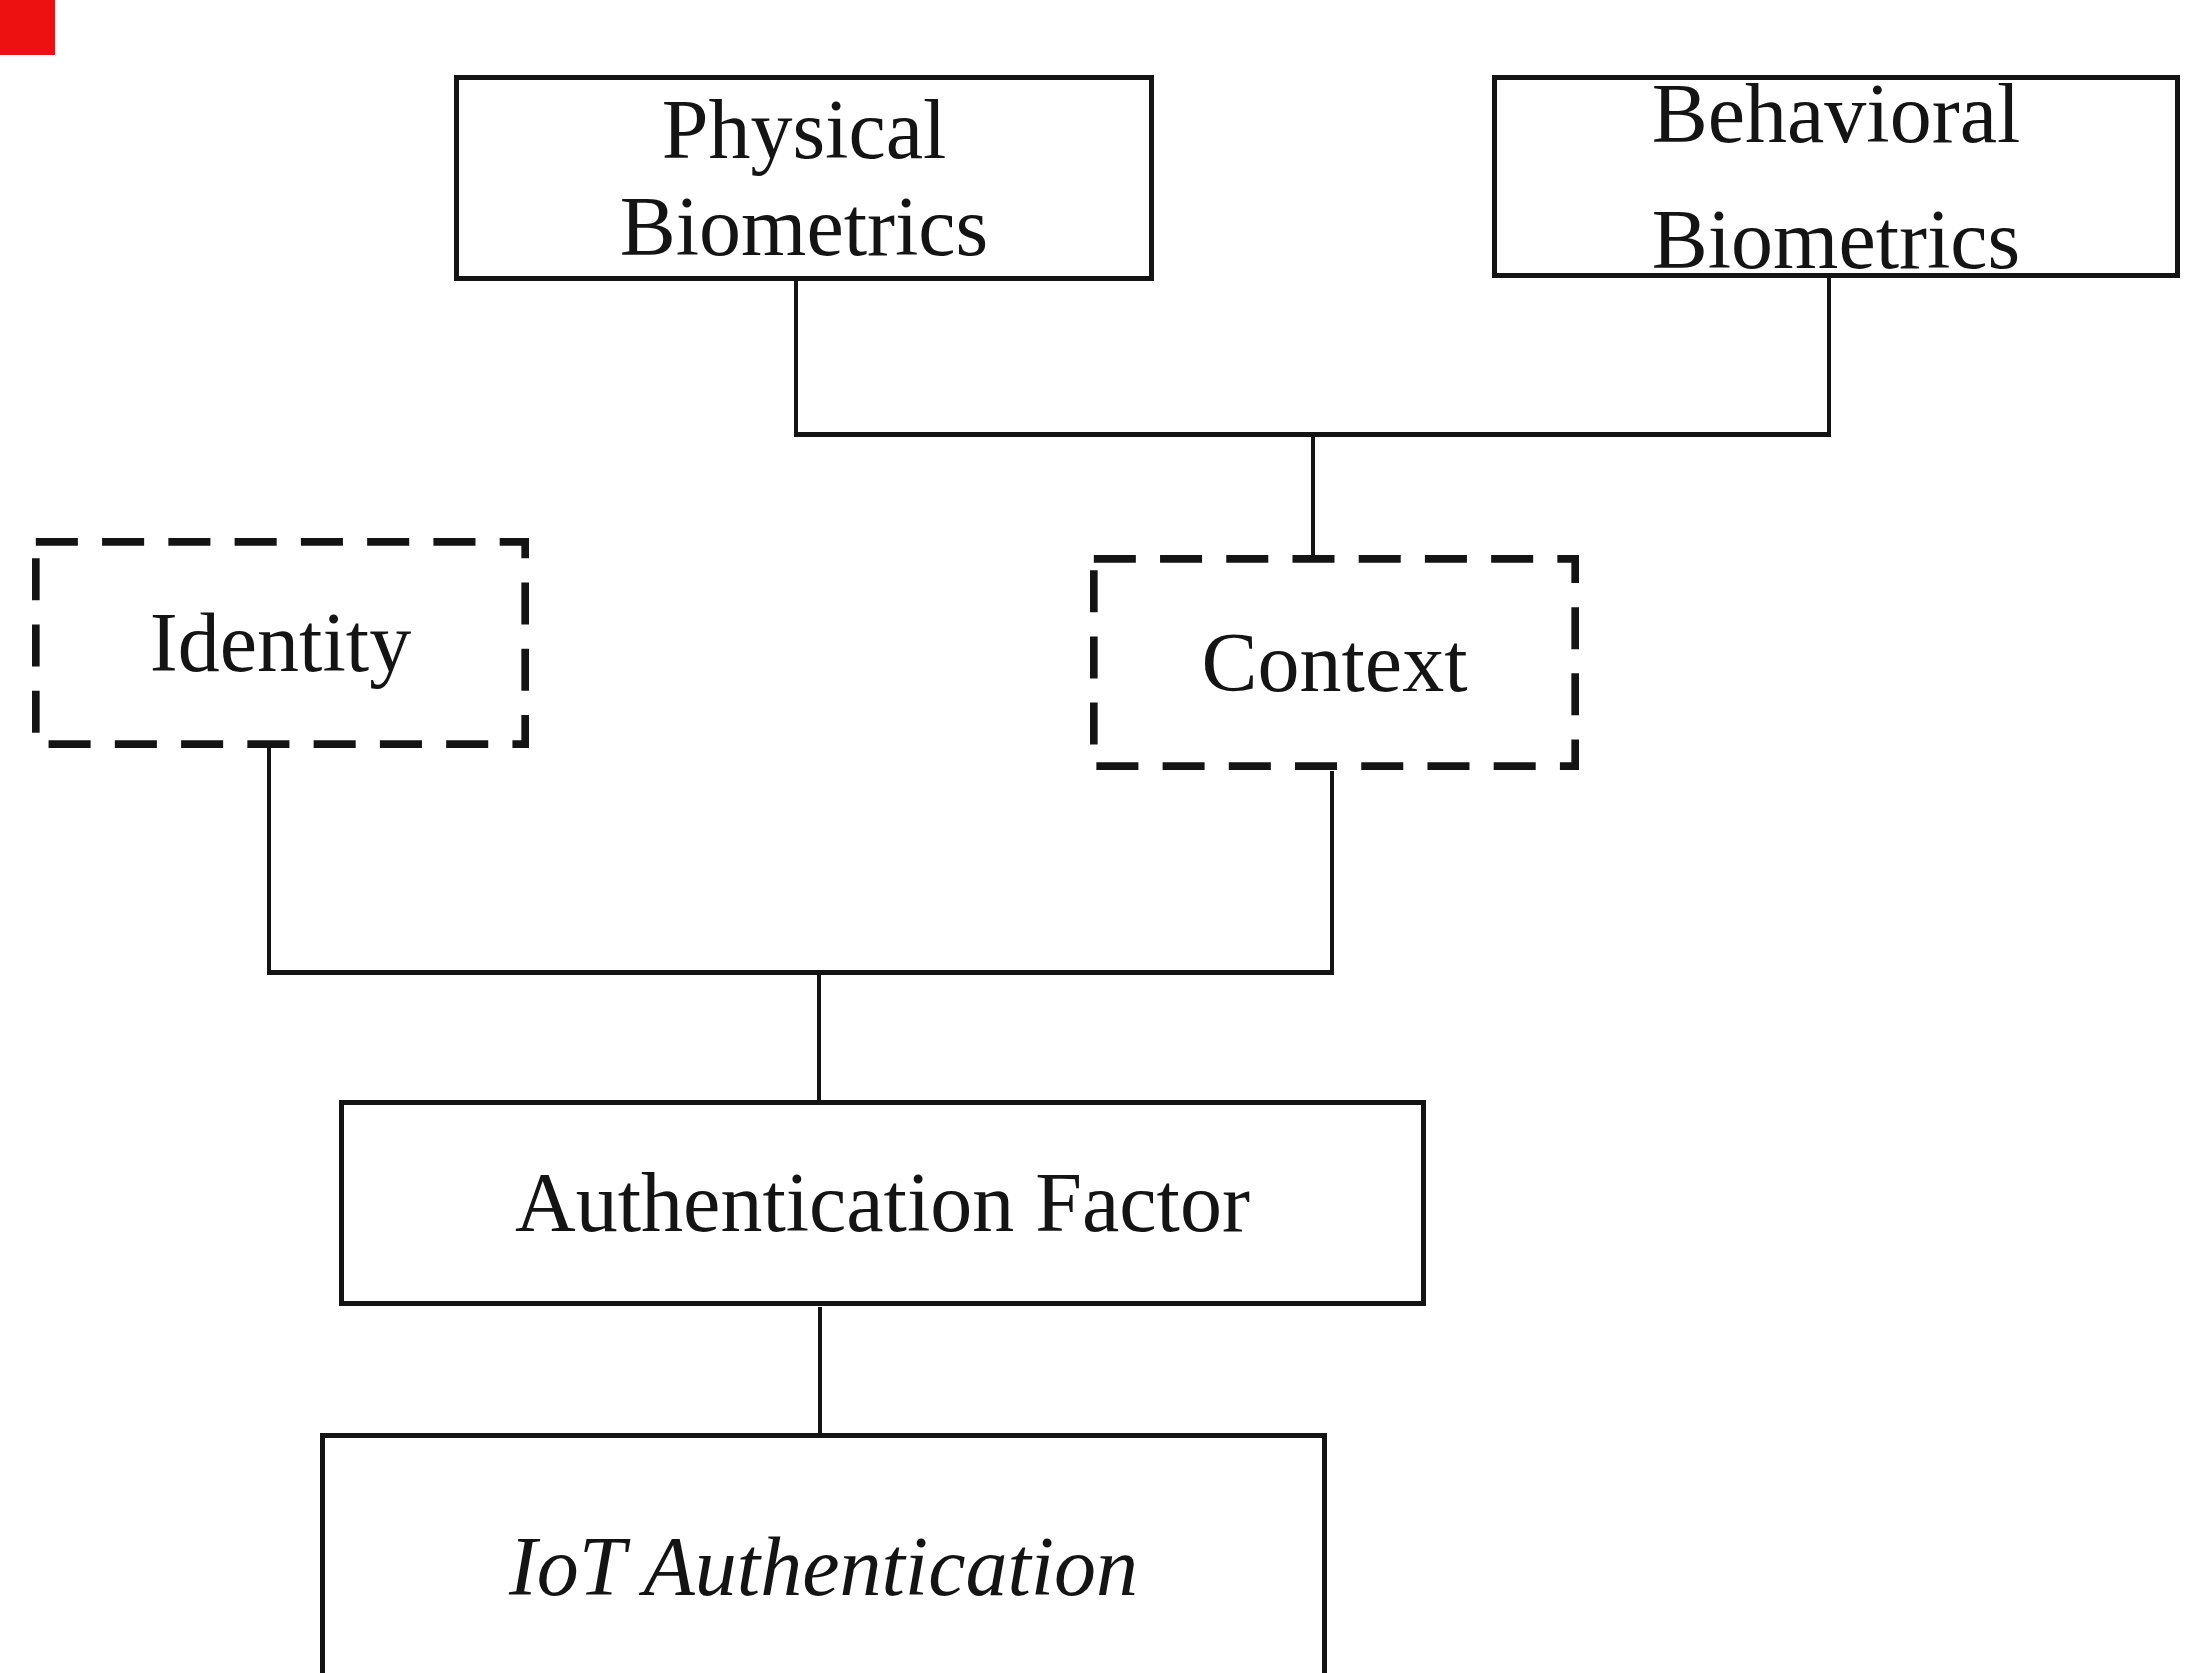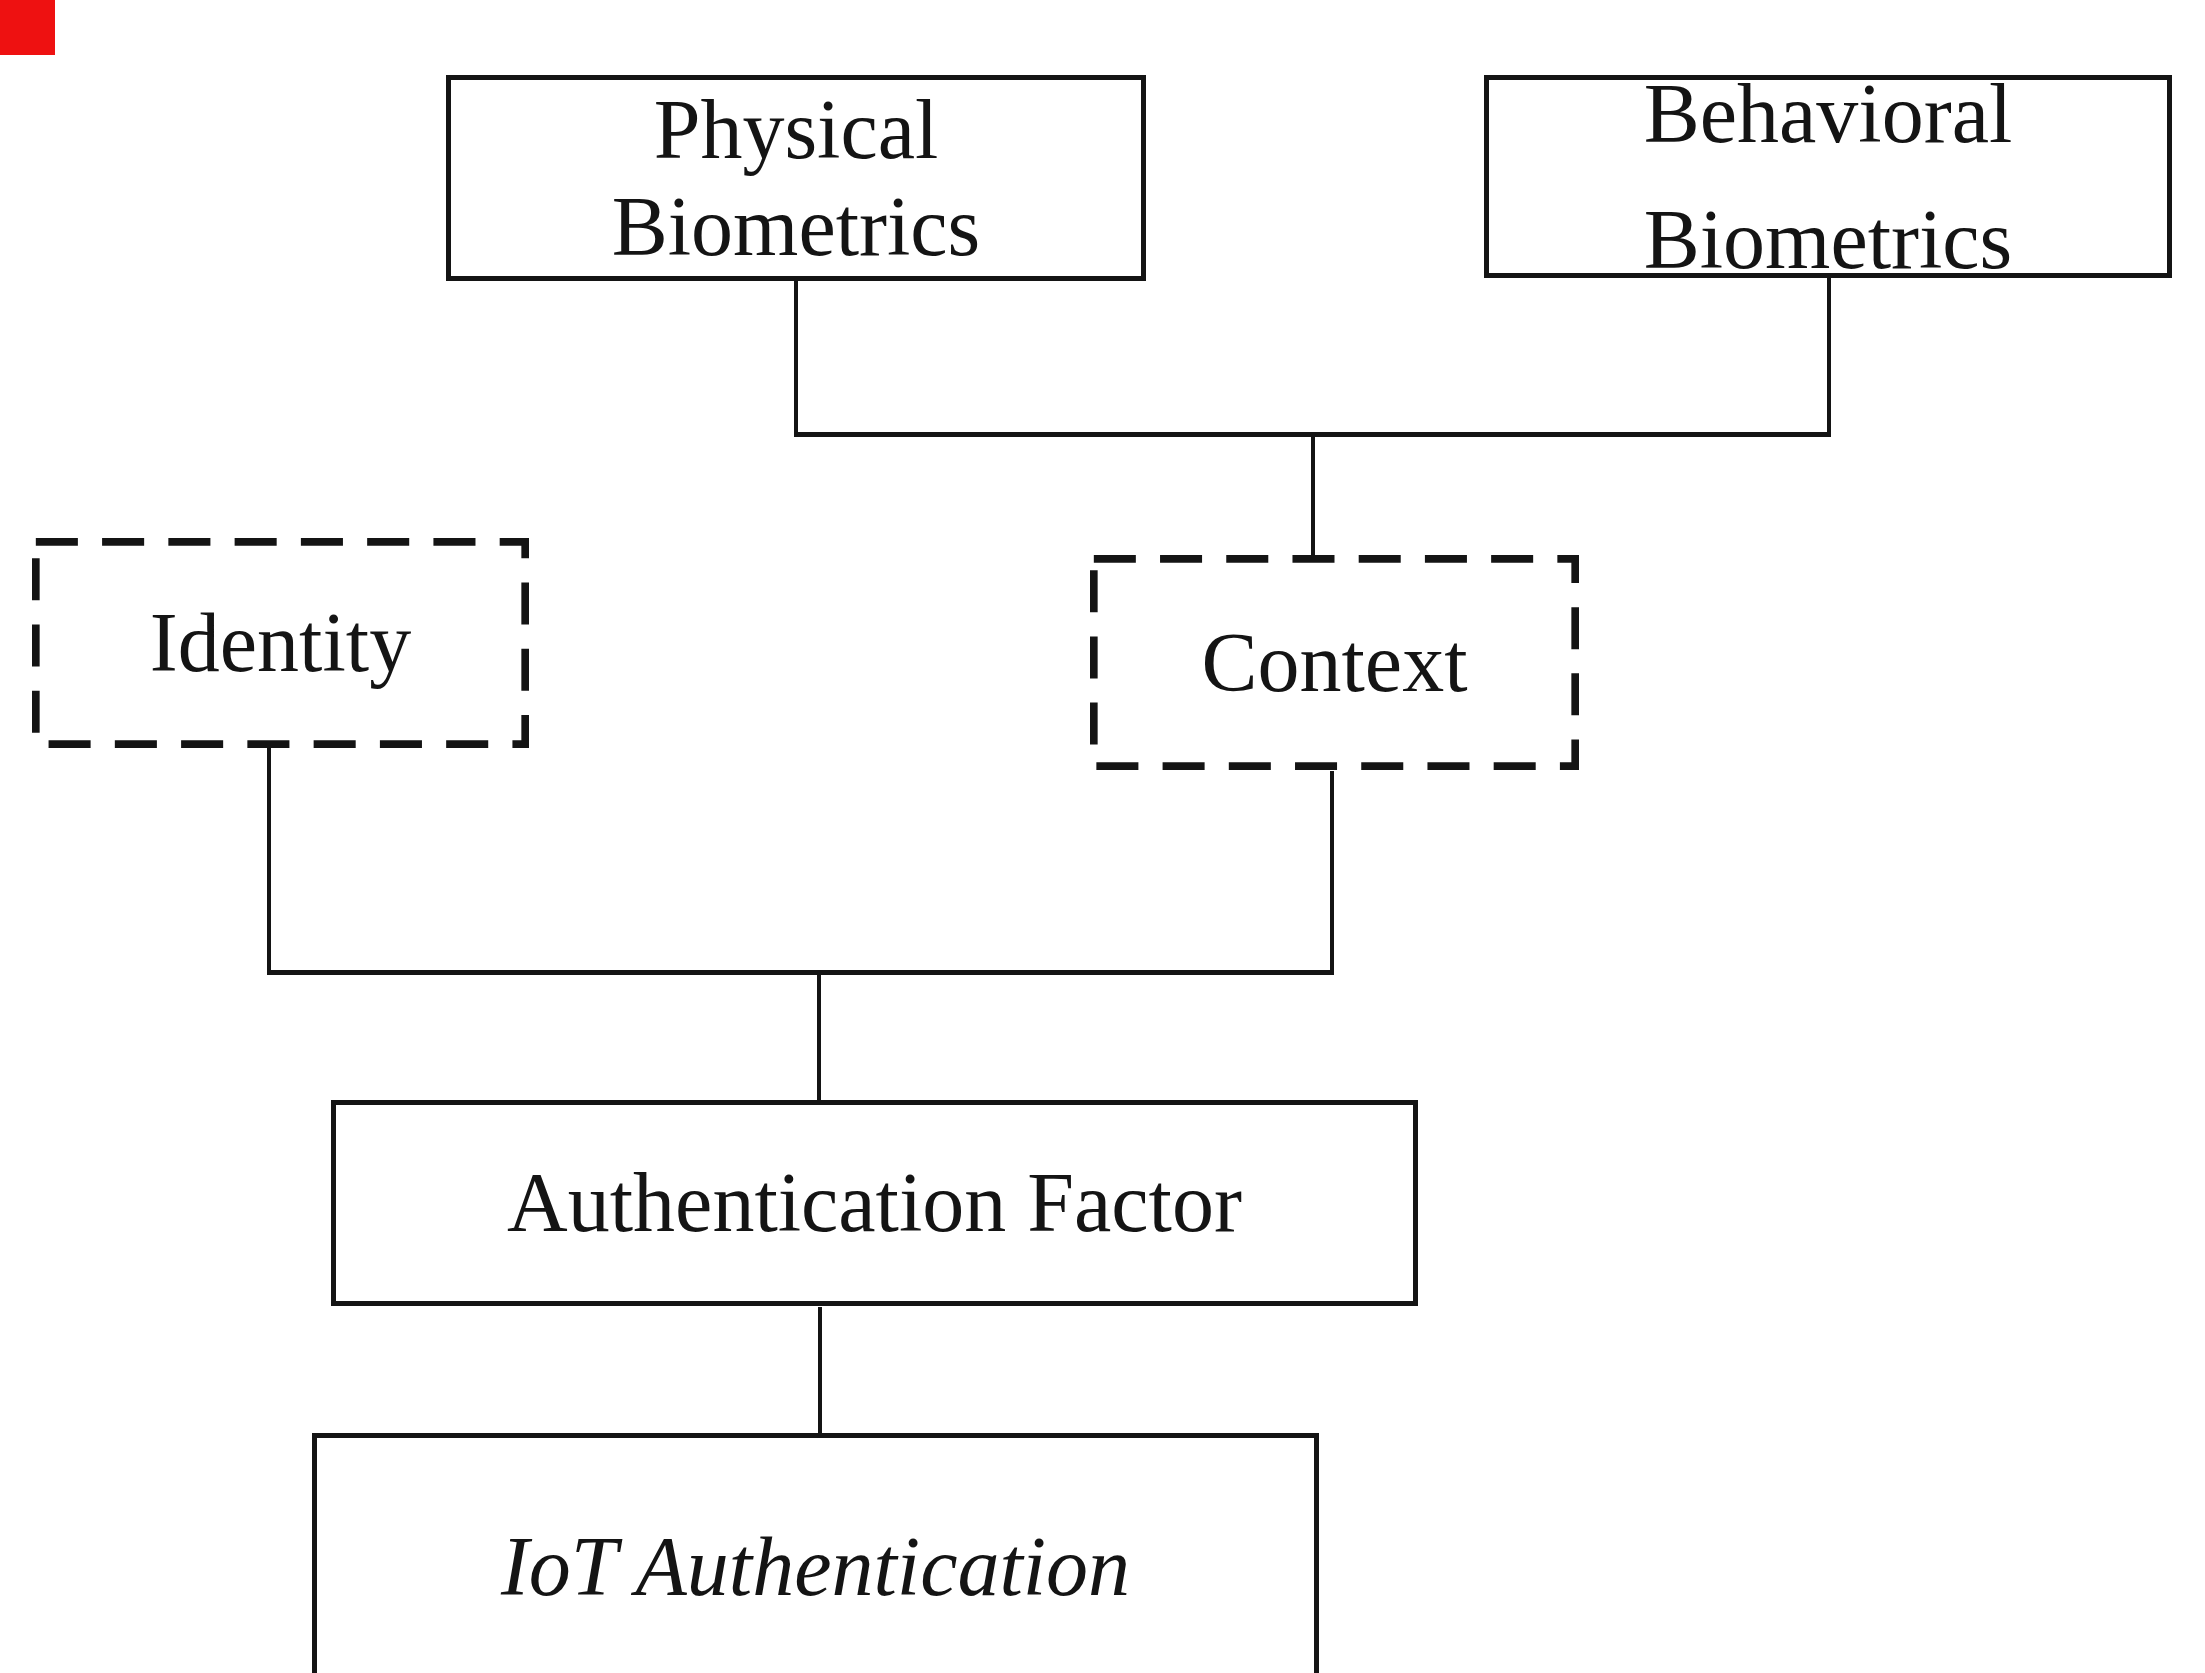--- a/index.html
+++ b/index.html
@@ -24,21 +24,21 @@
     display:flex;
     flex-direction:column;
     align-items:center;
     justify-content:center;
     text-align:center;
     font-size:84px;
     line-height:1.16;
     background:var(--background);
     z-index:2;
   }
-  .node.solid{border:5.7px solid var(--line);}
+  .node.solid{border:5.7px solid var(--line);margin-left:8px;}
   .node .lbl{display:block;white-space:nowrap;}
   .dashed-edge{
     position:absolute;
     left:0;top:0;width:100%;height:100%;
     z-index:-1;
   }
   .connector{
     position:absolute;
     background:var(--line);
     z-index:1;

